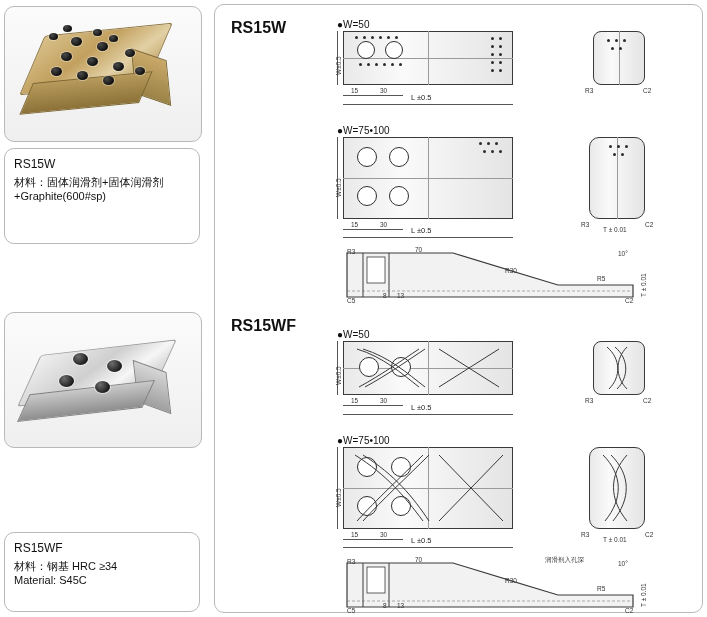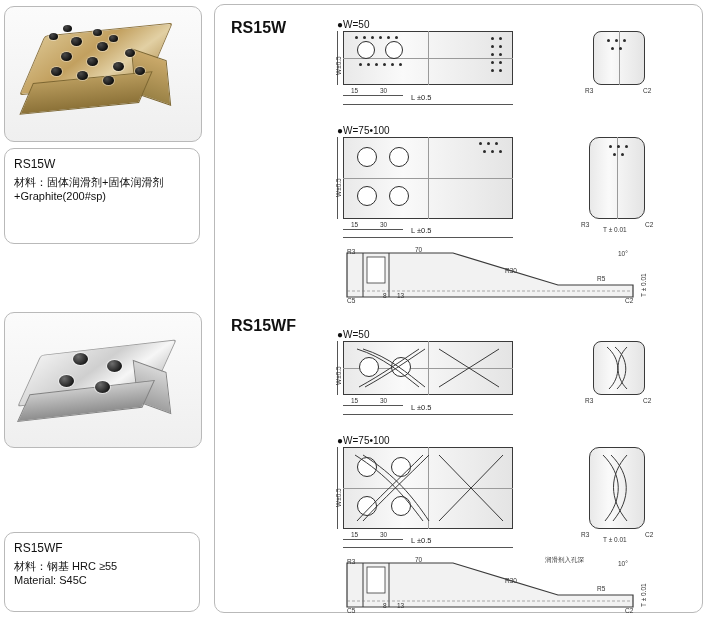--- a/index.html
+++ b/index.html
@@ -138,38 +138,38 @@
         <div class="dot" style="left:44px;top:26px;width:9px;height:7px;"></div>
         <div class="dot" style="left:58px;top:18px;width:9px;height:7px;"></div>
         <div class="dot" style="left:88px;top:22px;width:9px;height:7px;"></div>
         <div class="dot" style="left:104px;top:28px;width:9px;height:7px;"></div>
       </div>
     </div>
 
     <div class="spec-card top">
       <div class="spec-title">RS15W</div>
       <div class="spec-line">材料：固体润滑剂+固体润滑剂</div>
-      <div class="spec-line">+Graphite(200#sp)</div>
+      <div class="spec-line">+Graphite(600#sp)</div>
     </div>
 
     <div class="photo-card bottom">
       <div class="blockwrap">
         <div class="steel-top"></div>
         <div class="steel-side"></div>
         <div class="steel-front"></div>
         <div class="sdot" style="left:68px;top:40px;width:15px;height:12px;"></div>
         <div class="sdot" style="left:102px;top:47px;width:15px;height:12px;"></div>
         <div class="sdot" style="left:54px;top:62px;width:15px;height:12px;"></div>
         <div class="sdot" style="left:90px;top:68px;width:15px;height:12px;"></div>
       </div>
     </div>
 
     <div class="spec-card bottom">
       <div class="spec-title">RS15WF</div>
-      <div class="spec-line">材料：钢基 HRC ≥55</div>
+      <div class="spec-line">材料：钢基 HRC ≥34</div>
       <div class="spec-line">Material: S45C</div>
     </div>
   </div>
 
   <div class="right-panel">
 
     <div class="sec-title" style="left:16px;top:14px;">RS15W</div>
     <div class="bullet-label" style="left:122px;top:14px;">●W=50</div>
 
     <div class="dw rectline rect-shade" style="left:128px;top:26px;width:170px;height:54px;"></div>

